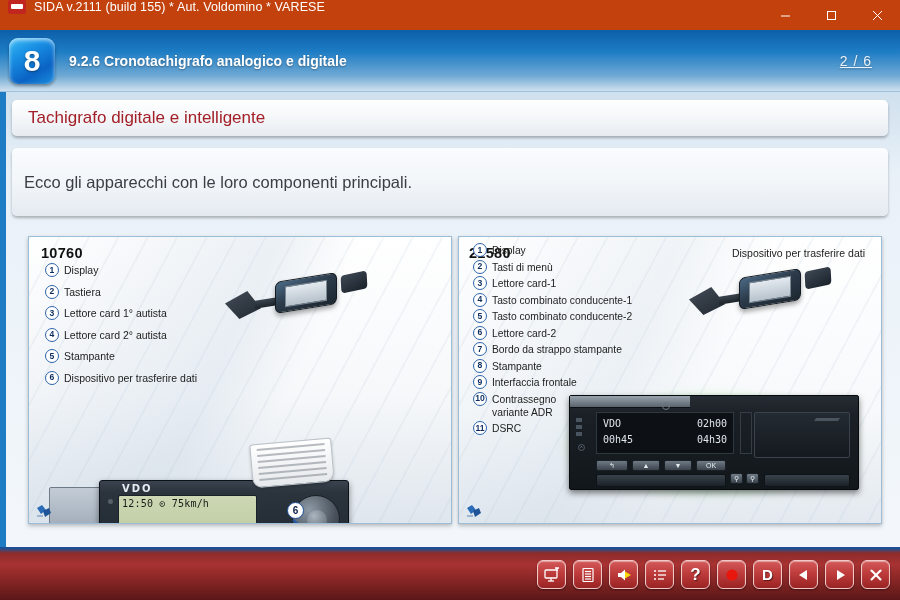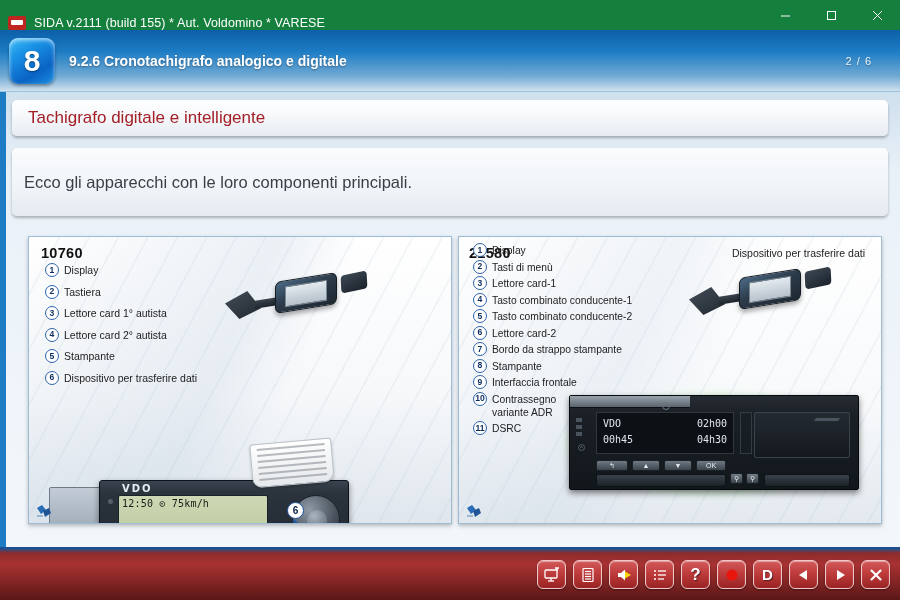--- a/index.html
+++ b/index.html
@@ -9,22 +9,22 @@
     background:#ffffff;
   }
   .app {
     position:relative; width:900px; height:600px;
     background:#ffffff;
   }
 
   
   .titlebar {
     position:absolute; left:0; top:0; width:900px; height:30px;
-    background:#15803d;
-    display:flex; align-items:flex-end;
+    background:#c2410c;
+    display:flex; align-items:flex-start;
   }
   .tb-icon {
     width:18px;height:14px;margin-left:8px;margin-right:8px;
     background:#c0251f;border-radius:2px;position:relative;
     display:flex;align-items:center;justify-content:center;
   }
   .tb-icon::before{
     content:""; position:absolute; width:12px;height:5px;background:#fff;
     border-radius:1px; left:3px; top:4px;
   }
@@ -52,22 +52,22 @@
     display:flex;align-items:center;justify-content:center;
     color:#ffffff; font-size:30px; font-weight:bold;
     text-shadow:0 1px 2px rgba(0,0,0,.45);
     font-family:"Liberation Sans", sans-serif;
   }
   .header-title {
     margin-left:14px; color:#ffffff; font-size:14px; font-weight:bold;
     text-shadow:0 1px 2px rgba(0,0,0,.35);
   }
   .page-ind {
-    margin-left:auto; margin-right:28px; color:#eaf3fb; font-size:11px;
-    letter-spacing:1px; text-shadow:0 1px 2px rgba(0,0,0,.3);
+    margin-left:auto; margin-right:28px; color:#eaf3fb; font-size:14px;
+    letter-spacing:1px; text-shadow:0 1px 2px rgba(0,0,0,.3);text-decoration:underline;
   }
 
   
   .content {
     position:absolute; left:0; top:92px; width:900px; height:455px;
     background:linear-gradient(to bottom,#cfe0ee 0%,#e9f1f8 18%,#f3f7fb 100%);
     border-left:6px solid #1d7cc4;
   }
 
   .card-title {
@@ -161,21 +161,21 @@
     border-radius:3px; border:1px solid #0d1218;
     box-shadow:0 3px 6px rgba(0,0,0,.45);
     z-index:3;
   }
   .devL-left {
     position:absolute; left:20px; top:250px; width:55px; height:92px;
     background:linear-gradient(to bottom,#c3ccd6,#97a4b1 55%, #7b8894);
     border:1px solid #6e7a86; border-radius:2px; z-index:2;
   }
   .lcdL {
-    position:absolute; left:18px; top:14px; width:150px; height:36px;
+    position:absolute; left:18px; top:14px; width:139px; height:36px;
     background:linear-gradient(to bottom,#cdd8b4,#c0cda4);
     border:1.5px solid #1b2129; border-radius:2px;
     font-family:"DejaVu Sans Mono", monospace; color:#171c16;
     padding:2px 3px;
   }
   .lcdL .l1 { font-size:10px; letter-spacing:.2px; }
   .lcdL .l2 { font-size:10px; letter-spacing:.2px; margin-top:17px; }
   .vdoL {
     position:absolute; left:22px; top:2px; color:#e7edf3; font-size:10px;
     font-weight:bold; letter-spacing:2px; font-family:"DejaVu Sans", sans-serif;

